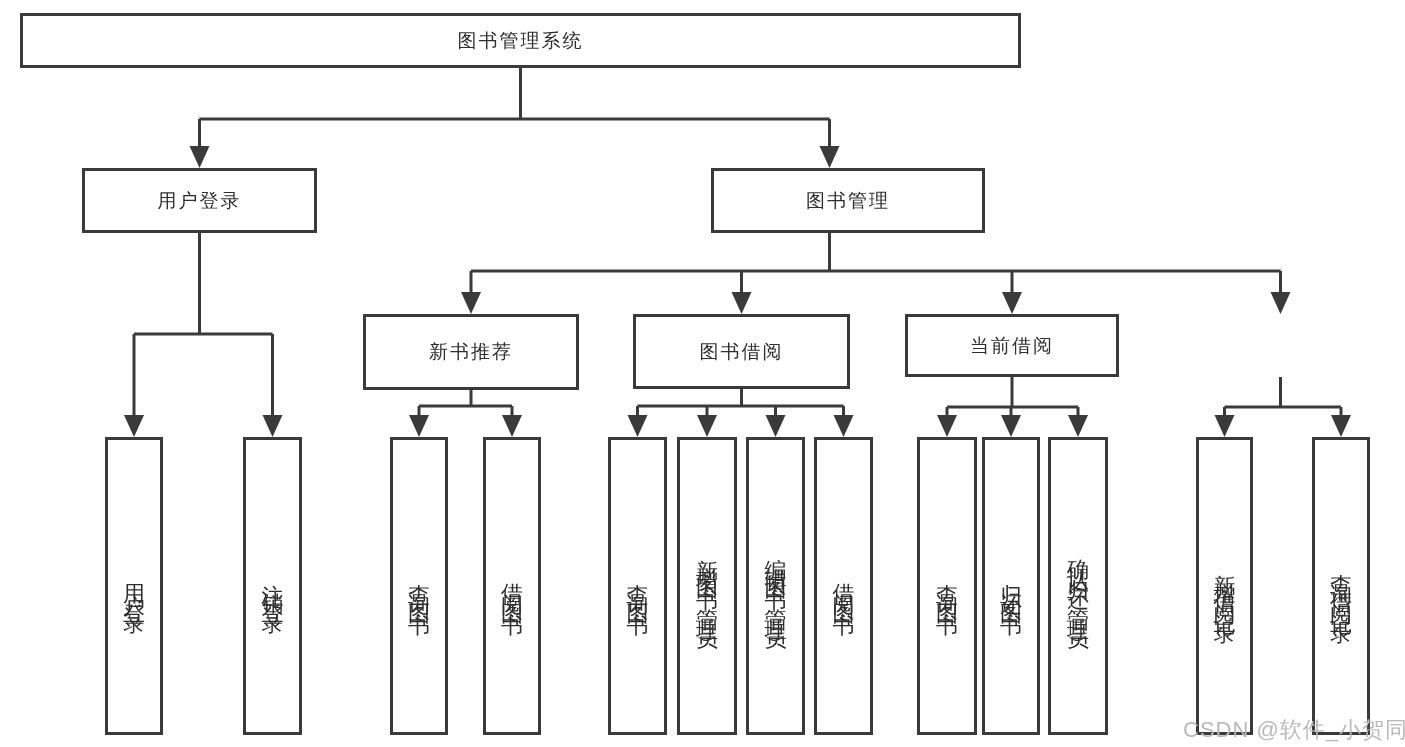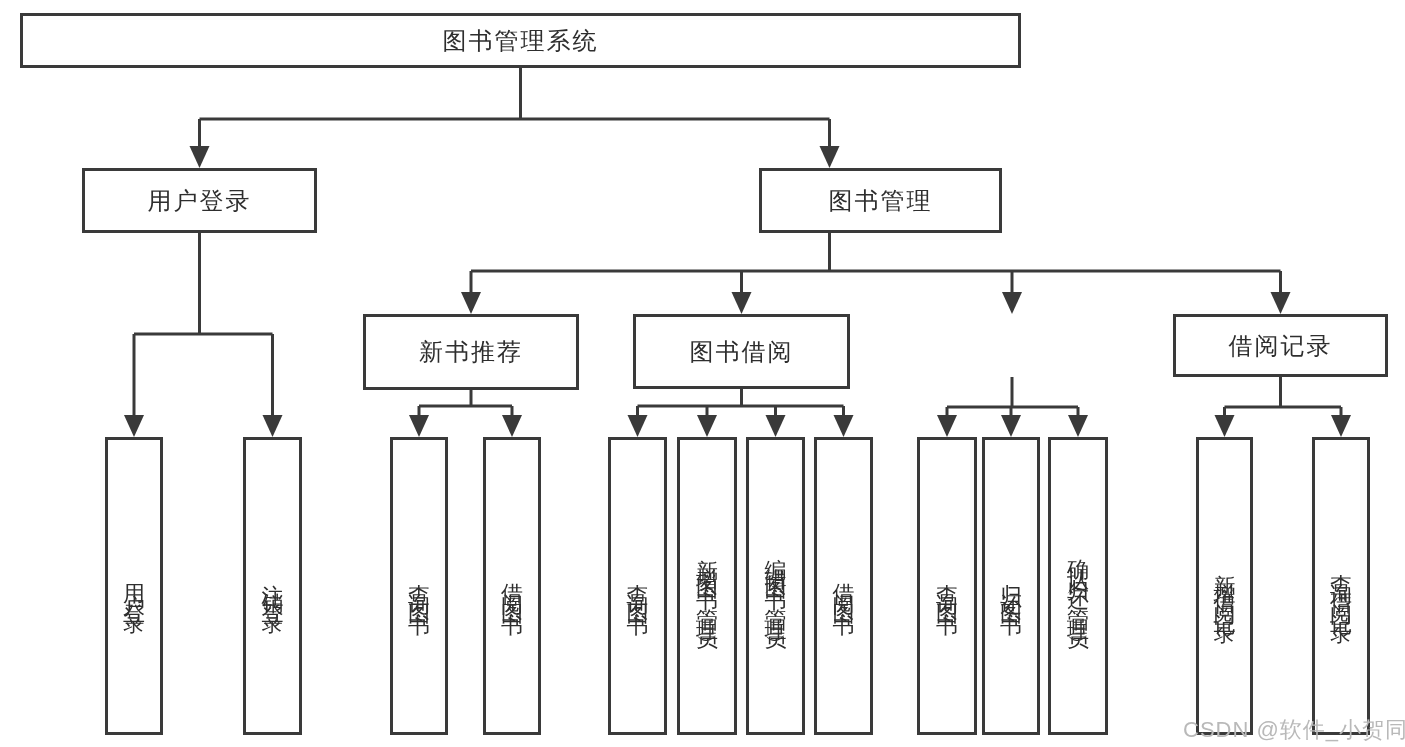--- a/index.html
+++ b/index.html
@@ -14,21 +14,21 @@
     position:relative;width:1405px;height:747px;background:var(--bg);overflow:hidden;
   }
   .connectors{position:absolute;left:0;top:0;width:1405px;height:747px;pointer-events:none;}
   .connectors path{stroke:var(--line);stroke-width:3;fill:none;}
   .connectors polygon{fill:var(--line);stroke:none;}
   .box{
     position:absolute;box-sizing:border-box;background:#fff;border:3px solid var(--line);
     display:flex;align-items:center;justify-content:center;
     color:var(--text);
   }
-  .hlabel{font-size:24px;letter-spacing:2px;white-space:nowrap;}
+  .hlabel{font-size:19px;letter-spacing:2px;white-space:nowrap;}
   .vbox{writing-mode:vertical-rl;}
   .vlabel{font-size:22px;letter-spacing:10px;line-height:1;white-space:nowrap;}
   .watermark{
     position:absolute;left:1183px;top:715px;font-size:22px;color:var(--wm);
     letter-spacing:1px;white-space:nowrap;z-index:5;
   }
 </style>
 </head>
 <body>
 
@@ -96,32 +96,32 @@
     <polygon points="1331,415 1351,415 1341,437"></polygon>
   </svg>
 
   <div class="box" style="left:20px;top:13px;width:1001px;height:55px;">
     <span class="hlabel">图书管理系统</span>
   </div>
 
   <div class="box" style="left:82px;top:168px;width:235px;height:65px;">
     <span class="hlabel">用户登录</span>
   </div>
-  <div class="box" style="left:711px;top:168px;width:243px;height:65px;margin-left:48px;">
+  <div class="box" style="left:711px;top:168px;width:274px;height:65px;">
     <span class="hlabel">图书管理</span>
   </div>
 
   <div class="box" style="left:363px;top:314px;width:216px;height:76px;">
     <span class="hlabel">新书推荐</span>
   </div>
   <div class="box" style="left:633px;top:314px;width:217px;height:75px;">
     <span class="hlabel">图书借阅</span>
   </div>
-  <div class="box" style="left:1173px;top:314px;width:215px;height:63px;">
-    <span class="hlabel">借阅记录</span>
+  <div class="box" style="left:905px;top:314px;width:214px;height:63px;">
+    <span class="hlabel">当前借阅</span>
   </div>
 
   <div class="box vbox" style="left:105px;top:437px;width:58px;height:298px;">
     <span class="vlabel">用户登录</span>
   </div>
   <div class="box vbox" style="left:243px;top:437px;width:59px;height:298px;">
     <span class="vlabel">注销登录</span>
   </div>
 
   <div class="box vbox" style="left:390px;top:437px;width:58px;height:298px;">

